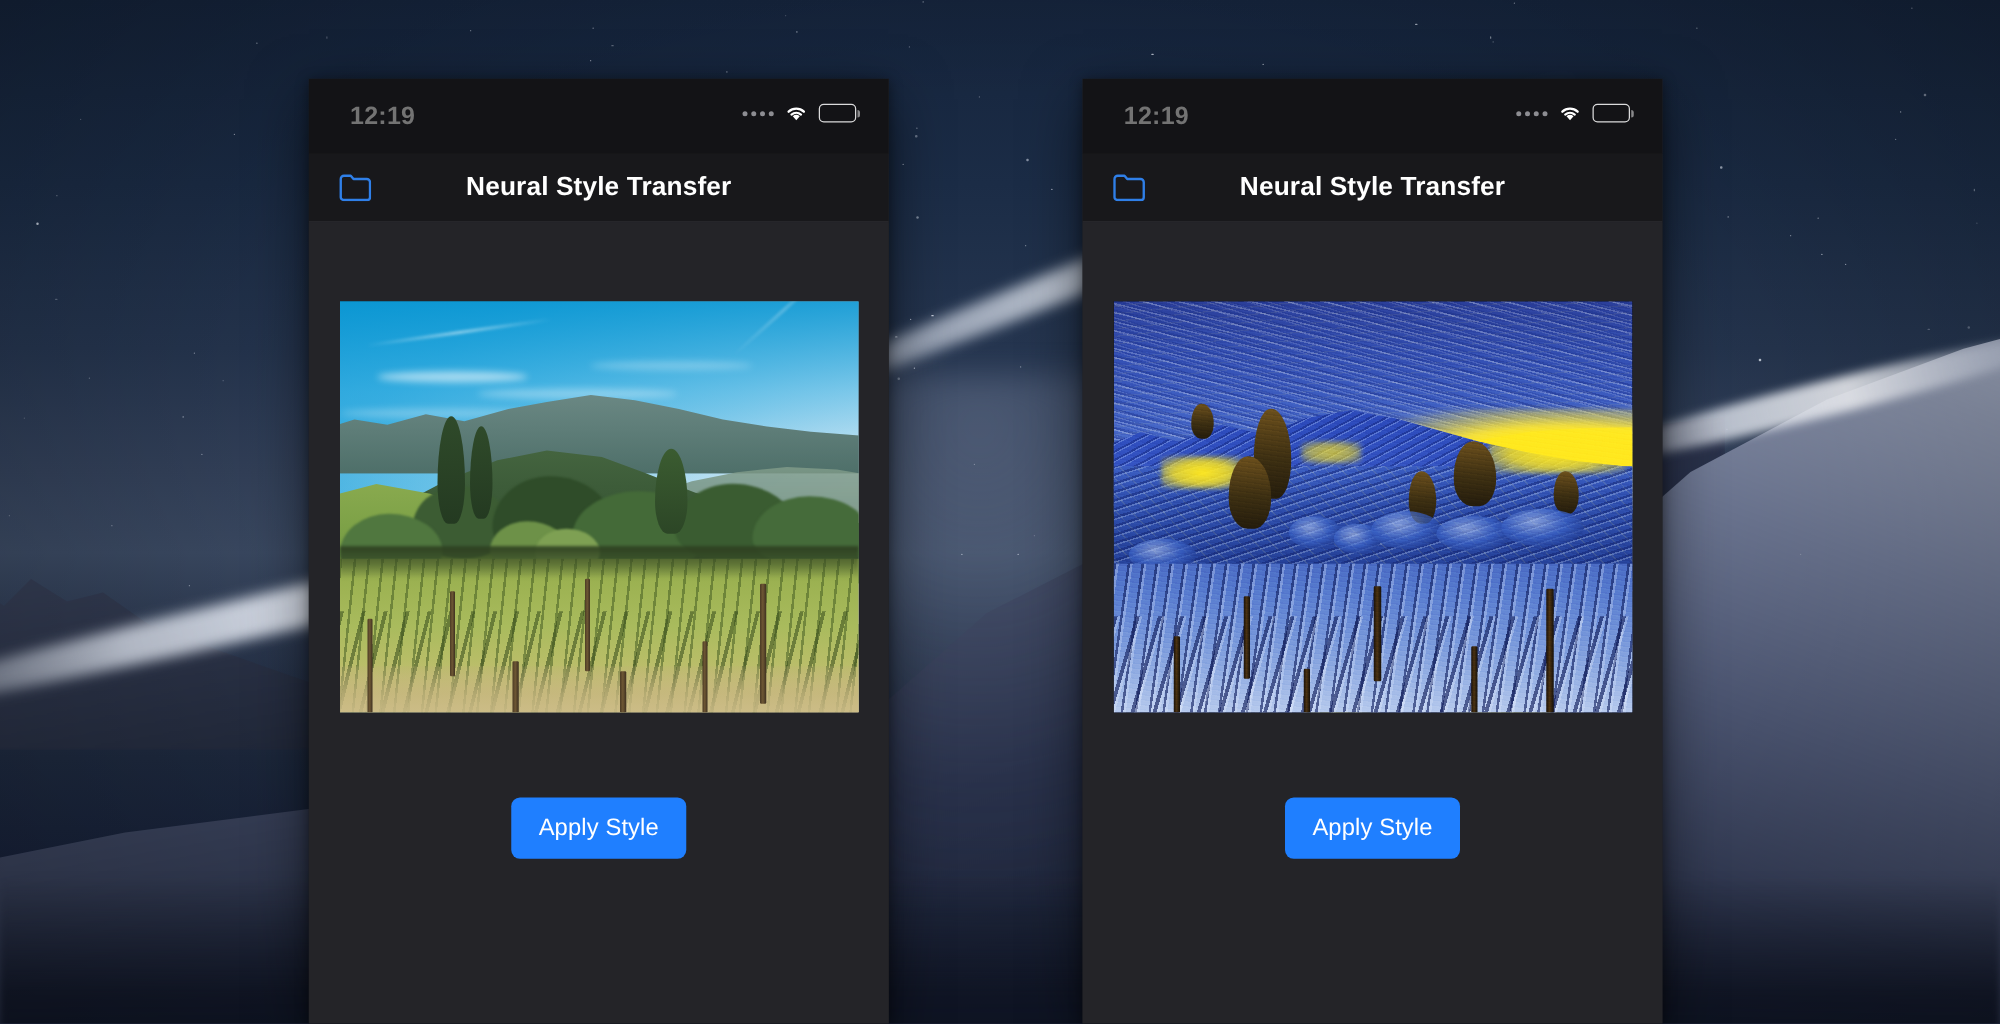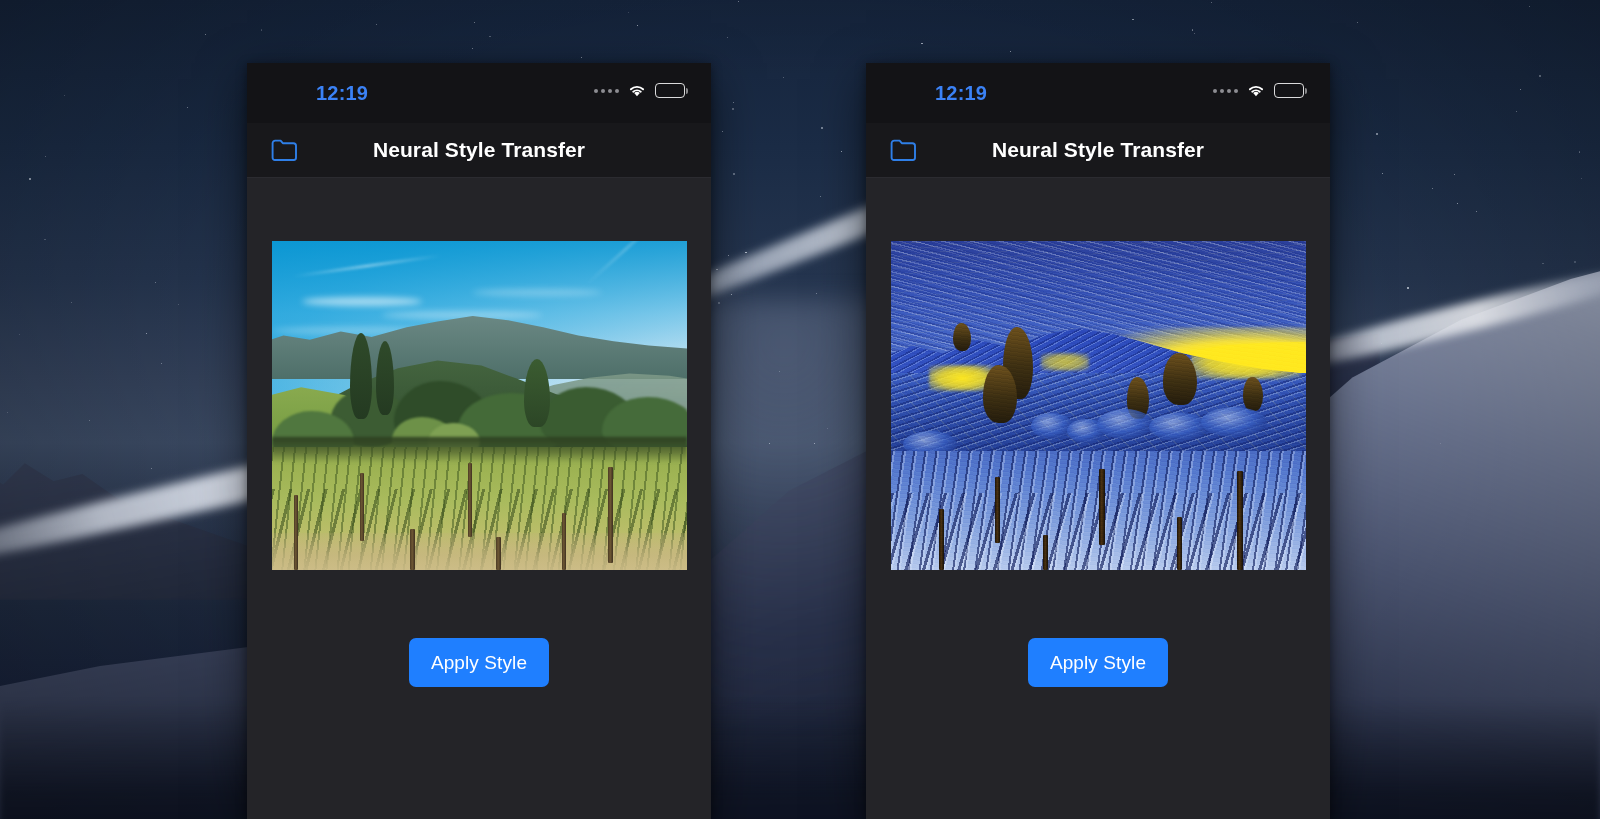--- a/index.html
+++ b/index.html
@@ -141,25 +141,24 @@
   .status-bar {
     height: 60px;
     background: #131316;
     position: relative;
     flex: 0 0 auto;
   }
   .status-time {
     position: absolute;
     left: 33px;
     top: 19px;
-    color: #3b82f6;
+    color: #737373;
     font-size: 20px;
     font-weight: bold;
     letter-spacing: .2px;
-    margin-left: 36px;
   }
   .status-icons {
     position: absolute;
     right: 26px;
     top: 20px;
     display: flex;
     align-items: center;
     gap: 9px;
   }
   .signal-dots { display: flex; gap: 3px; align-items: center; }

